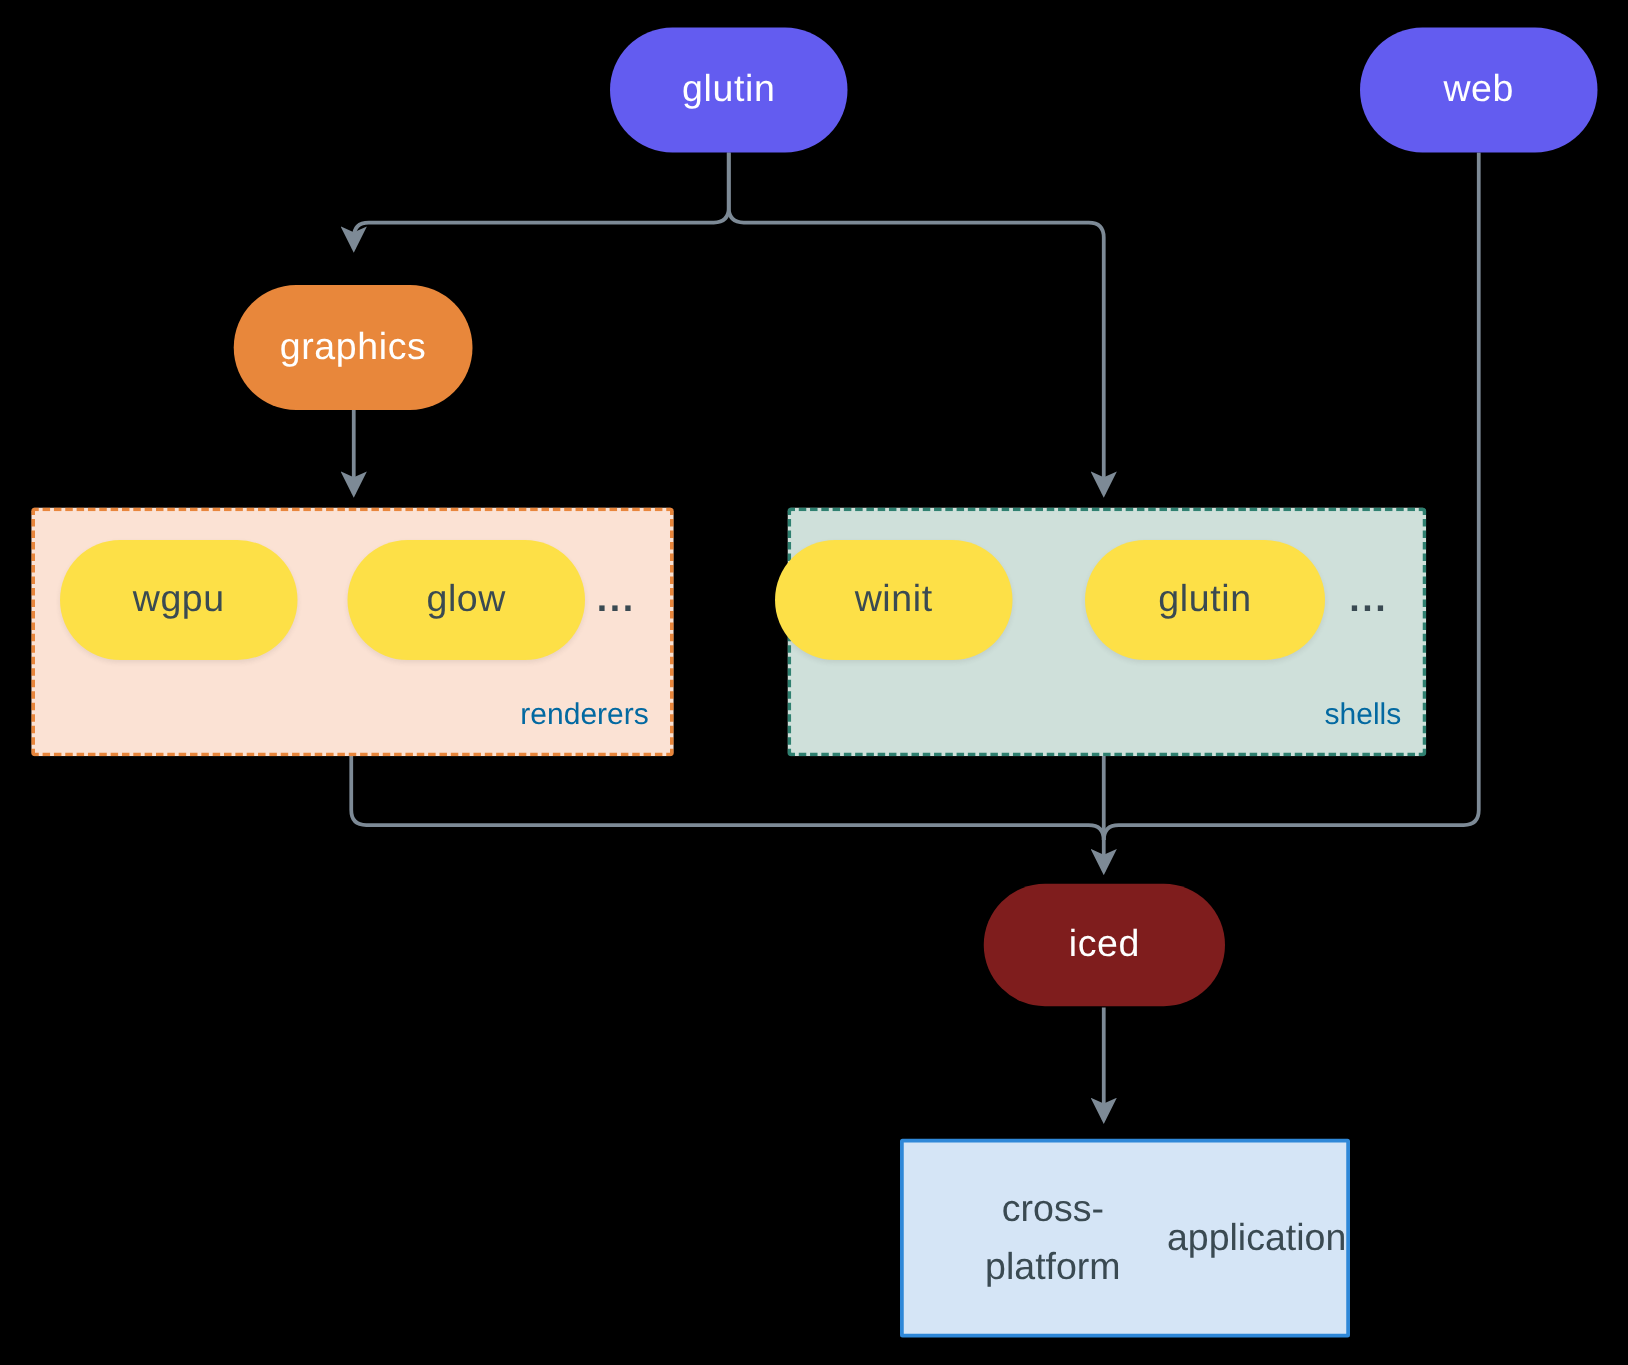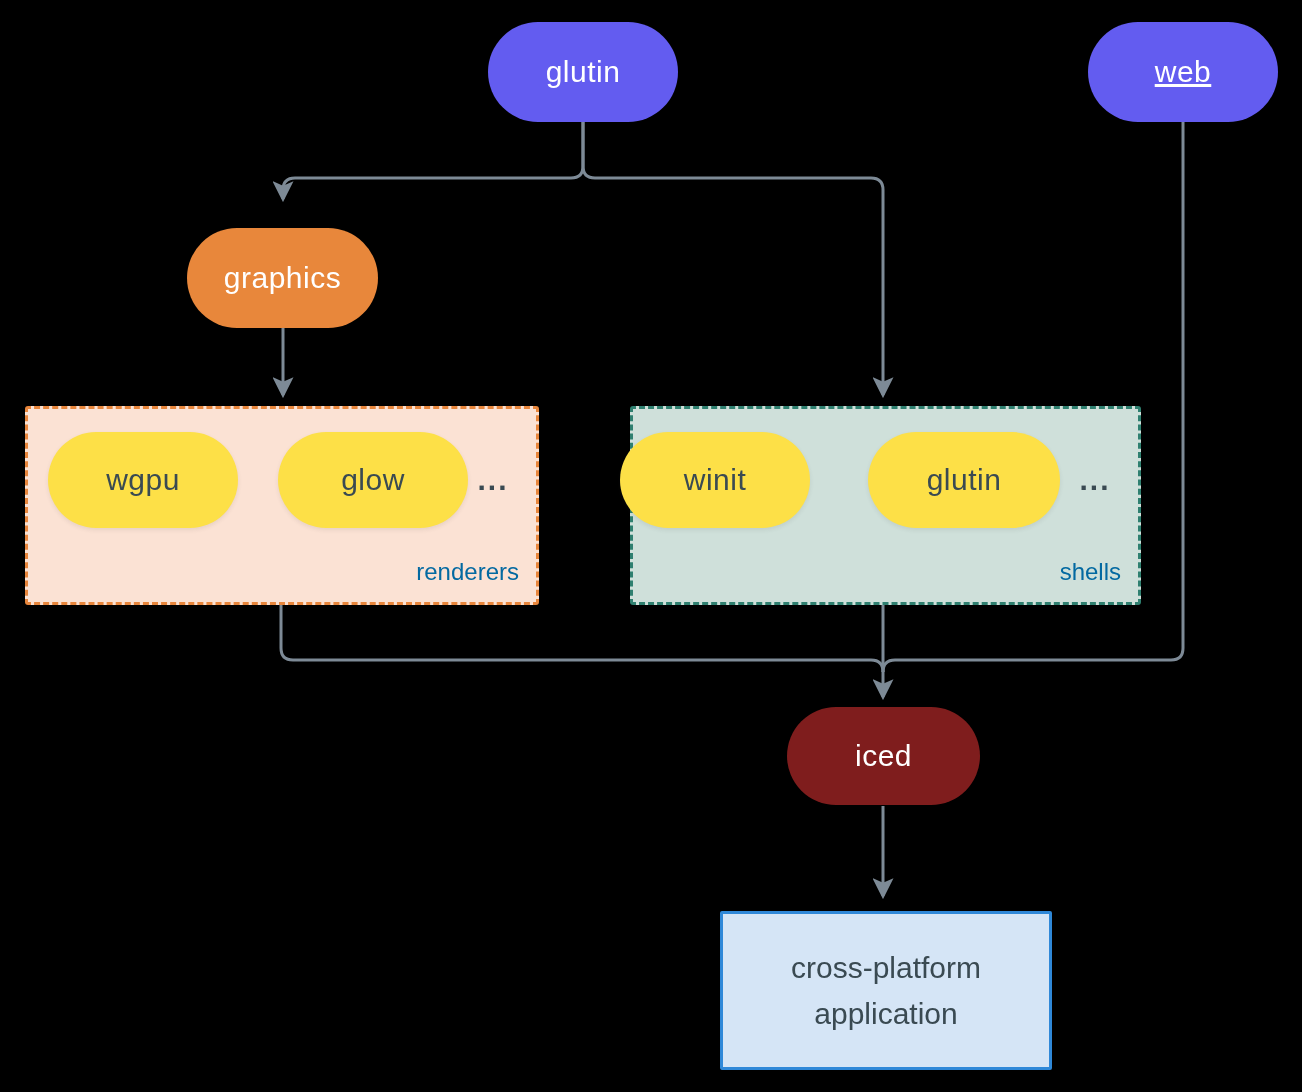--- a/index.html
+++ b/index.html
@@ -6,39 +6,39 @@
   body{font-family:"Liberation Sans","DejaVu Sans",sans-serif;}
   .stage{position:relative;width:1302px;height:1092px;background:#000;overflow:hidden;}
   .wires{position:absolute;left:0;top:0;width:1302px;height:1092px;z-index:1;}
   .node{position:absolute;display:flex;align-items:center;justify-content:center;z-index:2;}
   .pill{border-radius:60px;font-size:30px;letter-spacing:.5px;}
   .pill.purple{background:#635cf0;color:#fff;}
   .pill.orange{background:#e8873b;color:#fff;}
   .pill.blue{background:#7f1d1d;color:#fff;}
   .pill.white{background:#fde047;color:#3a4a52;box-shadow:0 2px 4px rgba(60,60,60,.10);}
   .node-native{left:488px;top:22px;width:190px;height:100px;}
-  .node-web{left:1088px;top:22px;width:190px;height:100px;text-decoration:underline;}
+  .node-web{left:1088px;top:22px;width:190px;height:100px;}
   .node-graphics{left:187px;top:213px;width:191px;height:100px;margin-top:15px;}
   .node-iced{left:787px;top:707px;width:193px;height:98px;}
   .group{position:absolute;z-index:2;border-radius:3px;}
   .group-renderers{left:25px;top:406px;width:508px;height:193px;background:#fbe2d4;border:3px dashed #e8863c;}
   .group-shells{left:630px;top:406px;width:505px;height:193px;background:#cfe0da;border:3px dashed #2f8070;}
   .pill-wgpu{left:48px;top:432px;width:190px;height:96px;}
   .pill-glow{left:278px;top:432px;width:190px;height:96px;}
   .pill-winit{left:620px;top:432px;width:190px;height:96px;}
   .pill-glutin{left:868px;top:432px;width:192px;height:96px;justify-content:center;}
   .ellipsis{position:absolute;z-index:3;width:54px;height:96px;top:432px;display:flex;align-items:center;
             justify-content:center;color:#3a4a52;font-size:30px;font-weight:bold;letter-spacing:2px;}
   .ellipsis-renderers{left:466px;}
   .ellipsis-shells{left:1068px;}
   .group-label{position:absolute;z-index:3;color:#0369a1;font-size:24px;}
   .label-renderers{right:783px;top:558px;}
   .label-shells{right:181px;top:558px;}
   .app-box{left:720px;top:911px;width:326px;height:153px;background:#d5e5f6;border:3px solid #2f88d8;
-           border-radius:2px;flex-direction:column;color:#3a4a52;font-size:30px;line-height:46px;text-align:center;}
+           border-radius:2px;flex-direction:row;color:#3a4a52;font-size:30px;line-height:46px;text-align:center;padding-left:28px;}
 </style>
 </head>
 <body>
 
 <div class="stage">
 
   <svg class="wires" viewBox="0 0 1302 1092">
     <defs>
       <marker id="arrow" viewBox="0 0 10 10" refX="8.5" refY="5" markerWidth="7" markerHeight="7" orient="auto-start-reverse" markerUnits="strokeWidth">
         <path d="M0,0 L10,5 L0,10 L2.2,5 Z" fill="#7d8a96"></path>

